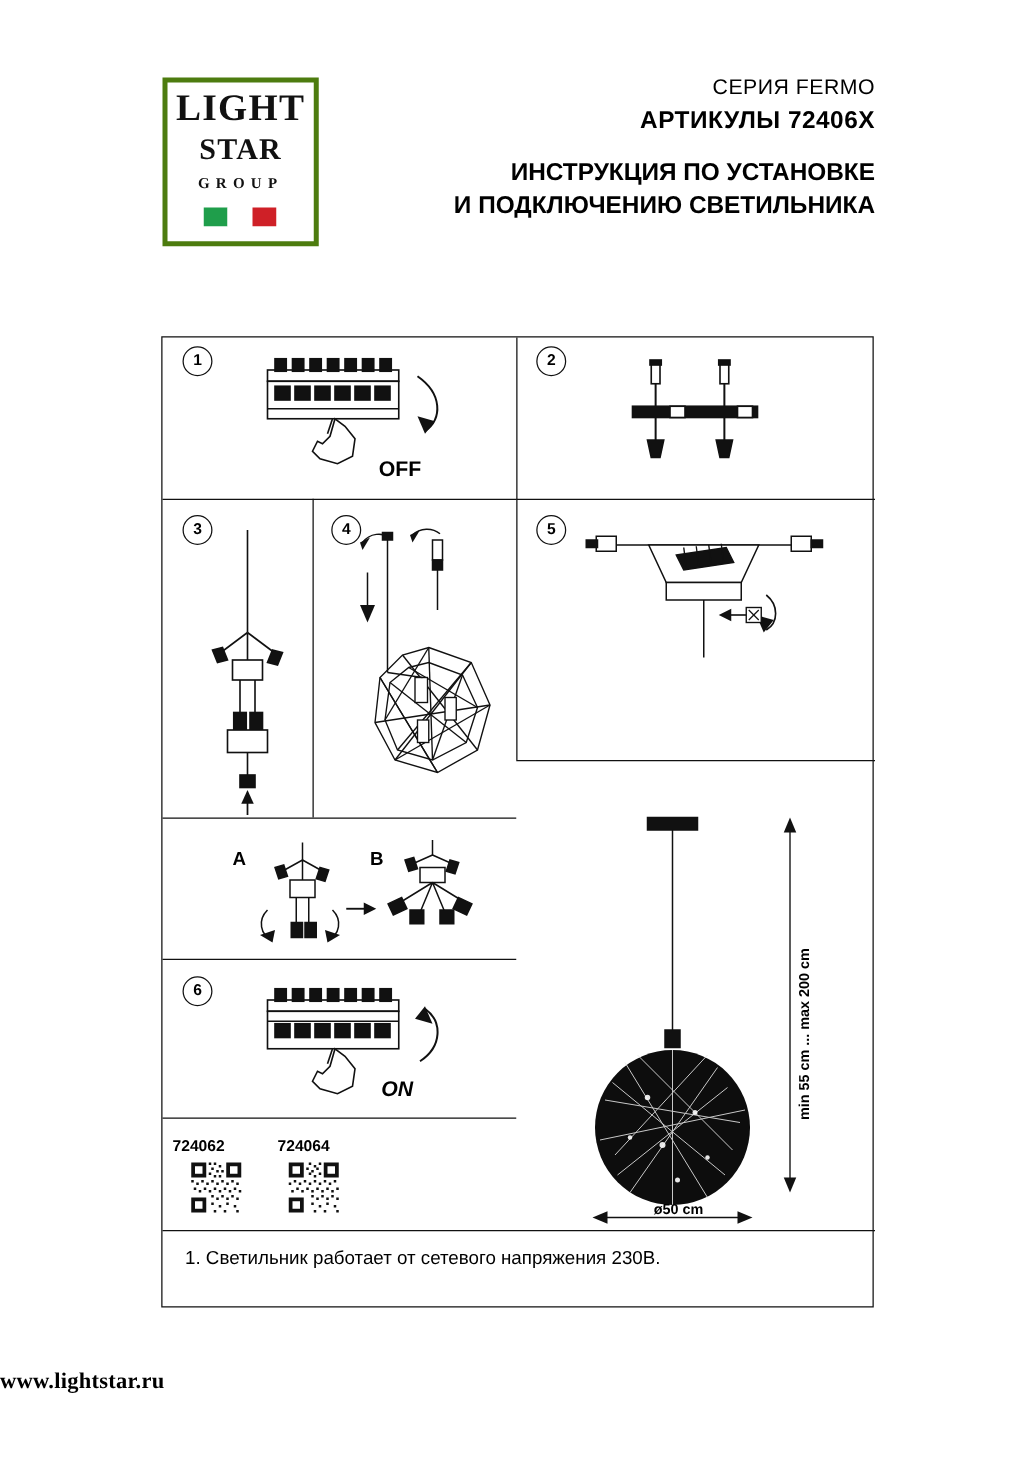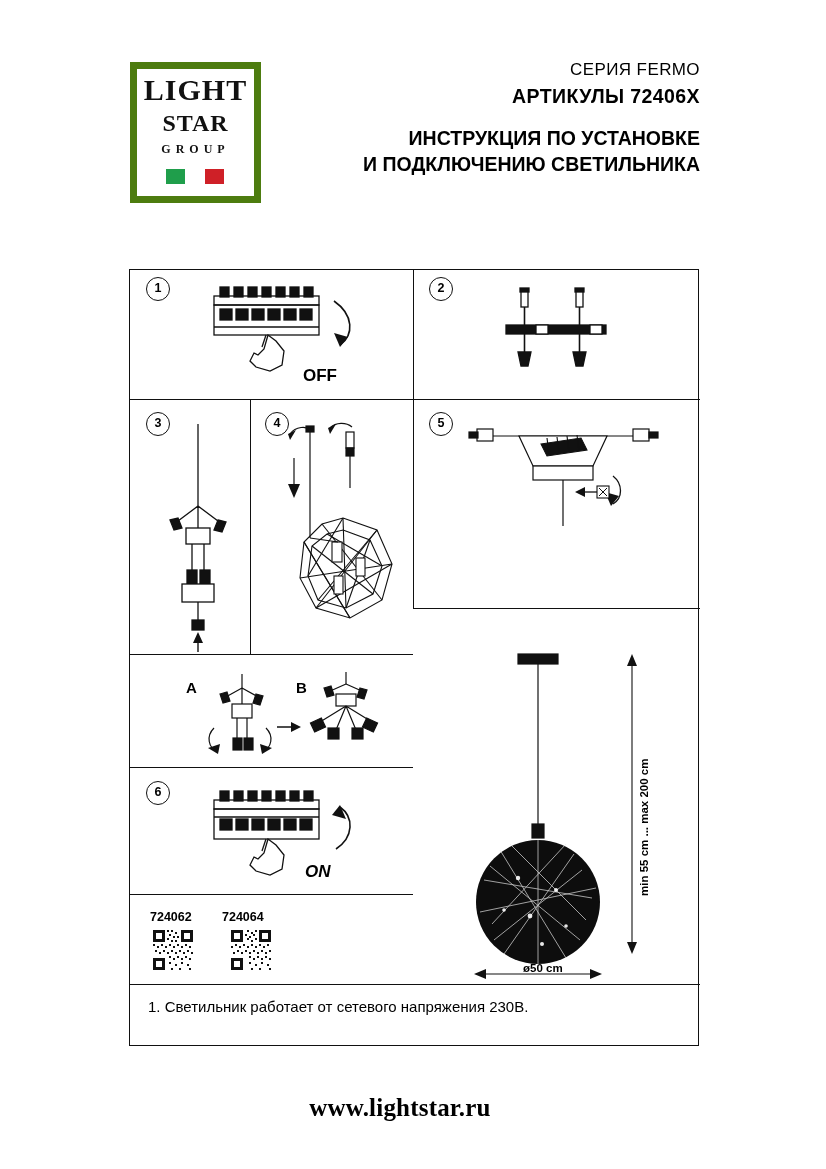--- a/index.html
+++ b/index.html
@@ -1,20 +1,20 @@
 <!DOCTYPE html>
 <html><head>
 <meta charset="utf-8">
 <style>
   html,body{margin:0;padding:0;background:#ffffff;}
   body{width:826px;height:1169px;font-family:"Liberation Sans",sans-serif;color:#000;position:relative;overflow:hidden;}
   .page{position:absolute;left:0;top:0;width:826px;height:1169px;}
 
   
-  .logo-box{position:absolute;left:130px;top:62px;width:117px;height:127px;border:7px solid #4d7c0f;background:#fff;}
+  .logo-box{position:absolute;left:130px;top:62px;width:117px;height:127px;border:4px solid #4d7c0f;background:#fff;}
   .logo-text{position:absolute;left:0;top:4px;width:117px;text-align:center;font-family:"Liberation Serif",serif;font-weight:bold;color:#111;}
   .logo-light{font-size:30px;letter-spacing:1px;line-height:34px;}
   .logo-star{font-size:24px;letter-spacing:1px;line-height:32px;}
   .logo-group{font-size:12px;letter-spacing:5px;line-height:20px;}
   .flag{position:absolute;left:29px;top:100px;width:58px;height:15px;display:flex;border:0;}
   .flag i{display:block;width:33.33%;height:100%;}
   .flag .g{background:#1f9e4b;}
   .flag .w{background:#ffffff;}
   .flag .r{background:#cf2027;}
 
@@ -39,22 +39,22 @@
 
   
   .qr{position:absolute;width:44px;height:44px;}
   .qrcap{position:absolute;font-size:12.5px;font-weight:bold;}
 
   .notes{position:absolute;left:148px;top:998px;width:440px;font-size:15px;line-height:17px;}
 
   .dim-v{position:absolute;font-size:11.5px;font-weight:bold;transform:rotate(-90deg);transform-origin:left top;white-space:nowrap;}
   .dim-h{position:absolute;font-size:11.5px;font-weight:bold;white-space:nowrap;}
 
-  .footer{position:absolute;left:0;top:1094px;width:800px;text-align:center;
-          font-family:"Liberation Serif",serif;font-size:25px;font-weight:bold;letter-spacing:.2px;}
+  .footer{position:absolute;left:0;top:1094px;width:800px;
+          font-family:"Liberation Serif",serif;font-size:18px;font-weight:bold;letter-spacing:.2px;}
 
   svg{display:block;overflow:visible;}
   .sv{position:absolute;}
 </style>
 </head>
 <body>
 
 <div class="page">
 
   <div class="logo-box">
@@ -403,21 +403,21 @@
       <g stroke="#111" stroke-width="1.1" fill="none">
         <line x1="8" y1="334" x2="128" y2="334"></line>
       </g>
       <polygon points="4,334 16,329 16,339" fill="#111"></polygon>
       <polygon points="132,334 120,329 120,339" fill="#111"></polygon>
     </svg>
   </div>
   <div class="dim-v" style="left:638px;top:896px;">min 55 cm ... max 200 cm</div>
   <div class="dim-h" style="left:523px;top:962px;">ø50 cm</div>
 
-  <div class="qrcap" style="left:150px;top:910px;">724062</div>
+  <div class="qrcap" style="left:138px;top:910px;">724062</div>
   <div class="qrcap" style="left:222px;top:910px;">724064</div>
 
   <div class="qr" style="left:151px;top:928px;">
     <svg width="44" height="44" viewBox="0 0 44 44">
       <rect width="44" height="44" fill="#fff"></rect>
       <g fill="#111">
         <rect x="2" y="2" width="12" height="12"></rect>
           <rect x="5" y="5" width="6" height="6" fill="#fff"></rect>
         <rect x="30" y="2" width="12" height="12"></rect>
           <rect x="33" y="5" width="6" height="6" fill="#fff"></rect>

